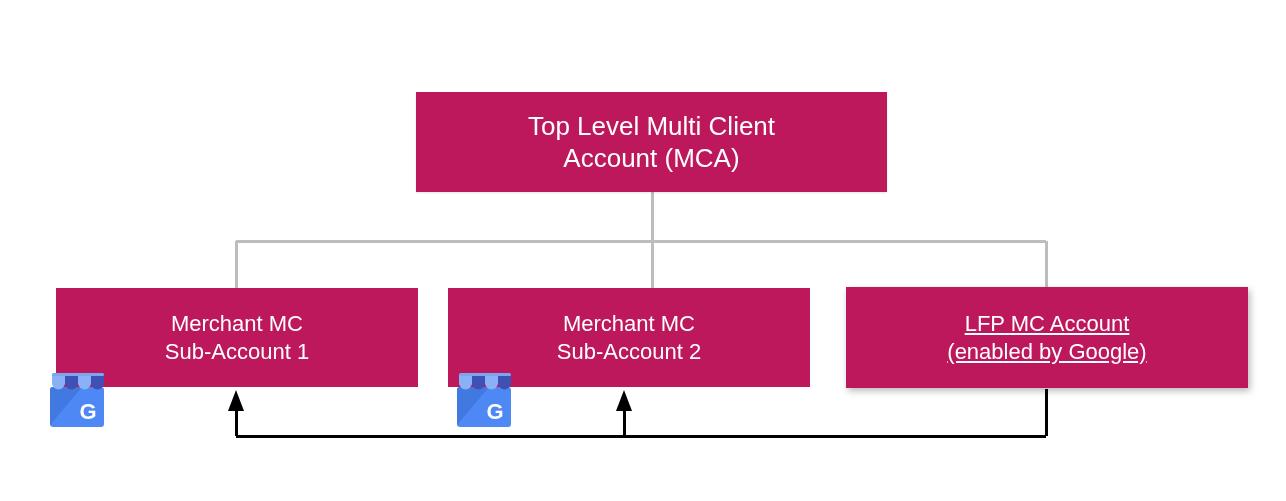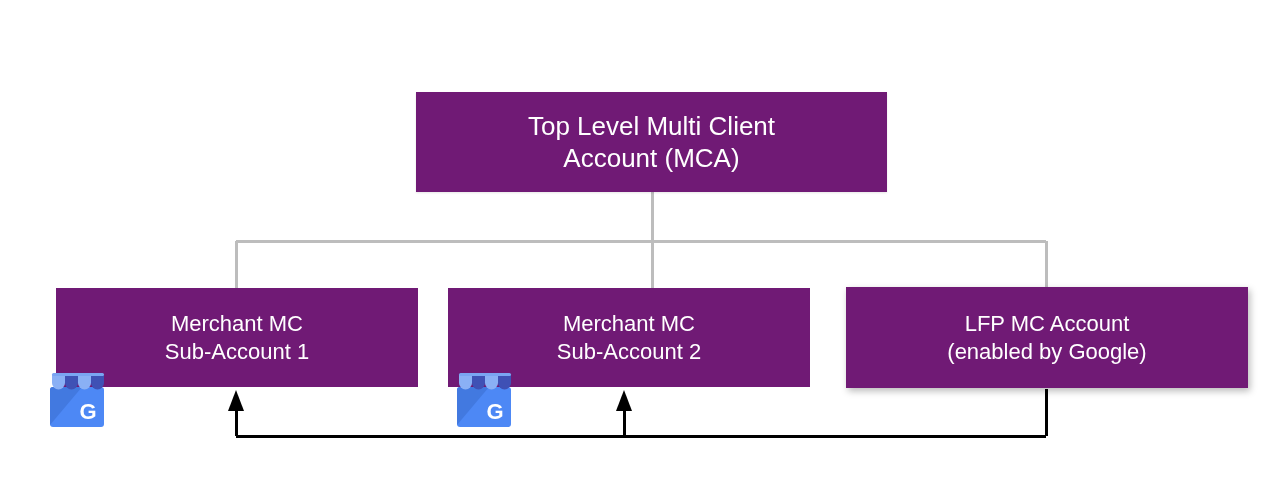--- a/index.html
+++ b/index.html
@@ -28,21 +28,21 @@
     height: 501px;
     pointer-events: none;
   }
   .connector-layer.gray { z-index: 1; }
   .connector-layer.black { z-index: 4; }
 
   
   .node {
     position: absolute;
     box-sizing: border-box;
-    background: #701a75;
+    background: #be185d;
     color: #ffffff;
     display: flex;
     align-items: center;
     justify-content: center;
     text-align: center;
     line-height: 1.24;
     z-index: 2;
     user-select: none;
   }
   .node .node-text {
@@ -72,20 +72,21 @@
     height: 99px;
     font-size: 22px;
   }
   #node-lfp {
     left: 846px;
     top: 287px;
     width: 402px;
     height: 101px;
     font-size: 22px;
     box-shadow: 2px 3px 7px rgba(0,0,0,0.28);
+    text-decoration: underline;
   }
 
   
   .gmb-icon {
     position: absolute;
     width: 70px;
     height: 70px;
     z-index: 3;
   }
   #gmb-icon-1 { left: 42px; top: 365px; }

